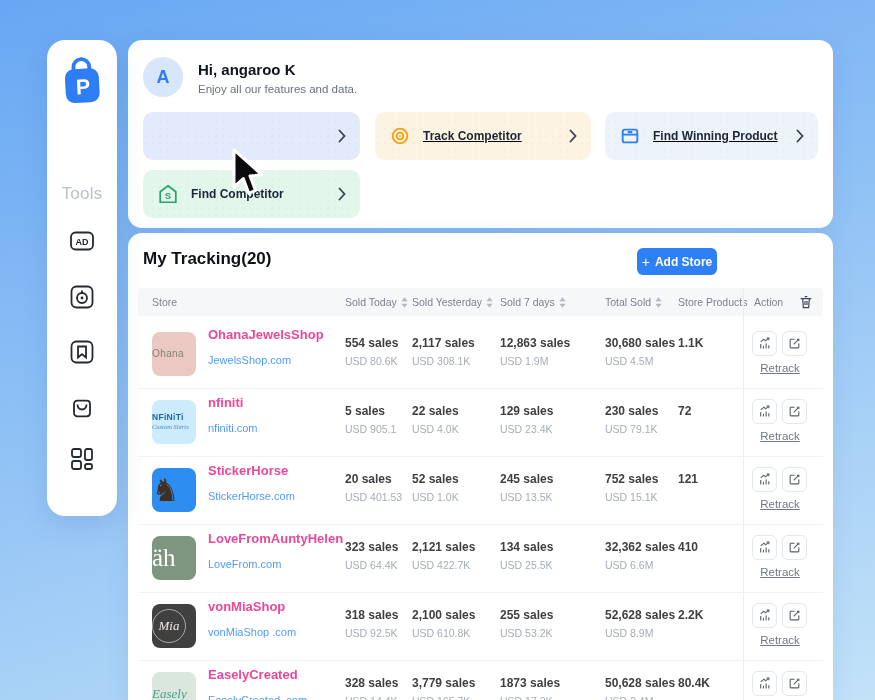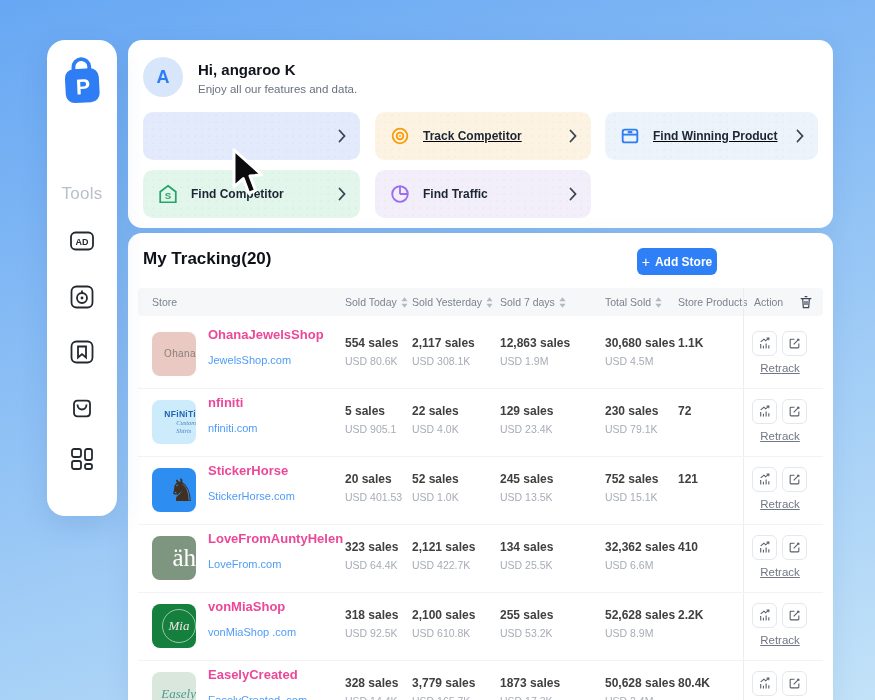--- a/index.html
+++ b/index.html
@@ -48,21 +48,21 @@
   .btn-add { position:absolute; left:509px; top:15px; width:80px; height:27px; background:#2f80f7; border:none; border-radius:6px; color:#fff; font-size:12px; font-weight:600; display:flex; align-items:center; justify-content:center; gap:5px; cursor:pointer; font-family:inherit; }
   .btn-add .plus { font-size:14px; font-weight:400; line-height:1; }
   .btn-sale { position:absolute; left:598px; top:15px; width:91px; height:27px; background:#fff; border:1px solid #e3e6ec; border-radius:6px; color:#15181e; font-size:11.5px; font-weight:700; display:flex; align-items:center; justify-content:center; gap:5px; cursor:pointer; font-family:inherit; }
 
   .thead { position:absolute; left:10px; top:55px; width:685px; height:28px; background:#f6f7f9; border-radius:4px; }
   .th { position:absolute; top:0; height:28px; display:flex; align-items:center; gap:4px; font-size:10.5px; color:#7c8290; }
   .vdivider { position:absolute; left:615px; top:55px; bottom:0; border-left:1px solid #ececf1; }
 
   .tbody { position:absolute; left:10px; top:88px; width:685px; }
   .trow { position:relative; height:68px; border-bottom:1px solid #f1f3f6; }
-  .logo { position:absolute; left:14px; top:11px; width:44px; height:44px; border-radius:8px; display:flex; flex-direction:column; align-items:flex-end; justify-content:center; overflow:hidden; line-height:1.15;padding-left:30px; }
+  .logo { position:absolute; left:14px; top:11px; width:44px; height:44px; border-radius:8px; display:flex; flex-direction:column; align-items:flex-start; justify-content:center; overflow:hidden; line-height:1.15; }
   .logo.thin  .logo-text { font-size:10px; letter-spacing:.4px; }
   .logo.stack .logo-text { font-size:8.5px; font-weight:800; letter-spacing:.3px; }
   .logo.stack .logo-sub  { font-size:6.5px; font-style:italic; font-family:"Liberation Serif",serif; }
   .logo.glyph .logo-text { font-size:31px; line-height:1; }
   .logo.serif .logo-text { font-family:"Liberation Serif",serif; font-size:25px; }
   .logo.circle .logo-text{ font-family:"Liberation Serif",serif; font-style:italic; font-size:13px; width:34px; height:34px; border:1.5px solid rgba(255,255,255,.55); border-radius:50%; display:flex; align-items:center; justify-content:center; }
   .logo.script .logo-text{ font-family:"Liberation Serif",serif; font-style:italic; font-size:13px; }
   .store-name { position:absolute; left:70px; top:6px; font-size:13px; font-weight:700; color:#ec4899; white-space:nowrap; }
   .store-url  { position:absolute; left:70px; top:33px; font-size:11px; color:#4f9cf8; text-decoration:none; cursor:pointer; white-space:nowrap; }
   .cell-v { position:absolute; top:15px; font-size:12px; font-weight:700; color:#404040; white-space:nowrap; }
@@ -172,32 +172,20 @@
         <text x="12" y="17.5" text-anchor="middle" font-size="10.5" font-weight="800" fill="#27a567" stroke="none" font-family="Liberation Sans, sans-serif">S</text>
       </svg>
       <span class="fc-label">Find Competitor</span>
       <span class="fc-chev">
         <svg width="8" height="14" viewBox="0 0 8 14" fill="none" stroke="#3b4250" stroke-width="1.8" stroke-linecap="round">
             <path d="M1.5 1.5 L6.5 7 L1.5 12.5"></path>
           </svg>
       </span>
     </div>
 
-    <div class="fcard fc-purple r2 c2">
-      <svg width="22" height="22" viewBox="0 0 24 24" fill="none" stroke="#9b6df2" stroke-width="2">
-        <circle cx="12" cy="12" r="8.5"></circle>
-          <path d="M12 12 V3.5 M12 12 H20.5"></path>
-      </svg>
-      <span class="fc-label">Find Traffic</span>
-      <span class="fc-chev">
-        <svg width="8" height="14" viewBox="0 0 8 14" fill="none" stroke="#3b4250" stroke-width="1.8" stroke-linecap="round">
-            <path d="M1.5 1.5 L6.5 7 L1.5 12.5"></path>
-          </svg>
-      </span>
-    </div>
   </section>
 
   <section class="card tracking-card">
     <div class="t-title">My Tracking(20)</div>
 
     <button class="btn-add">
       <span class="plus">+</span>
       <span>Add Store</span>
     </button>
 
@@ -383,21 +371,21 @@
       <svg width="13" height="13" viewBox="0 0 24 24" fill="none" stroke="#565d68" stroke-width="2">
         <path d="M20 12 V18.5 A1.5 1.5 0 0 1 18.5 20 H5.5 A1.5 1.5 0 0 1 4 18.5 V5.5 A1.5 1.5 0 0 1 5.5 4 H12"></path>
         <path d="M10.5 13.5 L20 4"></path>
               <path d="M16.5 4 H20 V7.5"></path>
       </svg>
     </button>
     <a class="retrack">Retrack</a>
   </div>
 
   <div class="trow">
-    <div class="logo circle" style="background: #15803d; color: rgb(245, 230, 231);">
+    <div class="logo circle" style="background: #404040; color: rgb(245, 230, 231);">
       <span class="logo-text">Mia</span>
       <span class="logo-sub"></span>
     </div>
     <div class="store-name">vonMiaShop</div>
     <a class="store-url">vonMiaShop .com</a>
 
     <div class="cell-v p-today">318 sales</div>
     <div class="cell-u p-today">USD 92.5K</div>
     <div class="cell-v p-yest">2,100 sales</div>
     <div class="cell-u p-yest">USD 610.8K</div>

